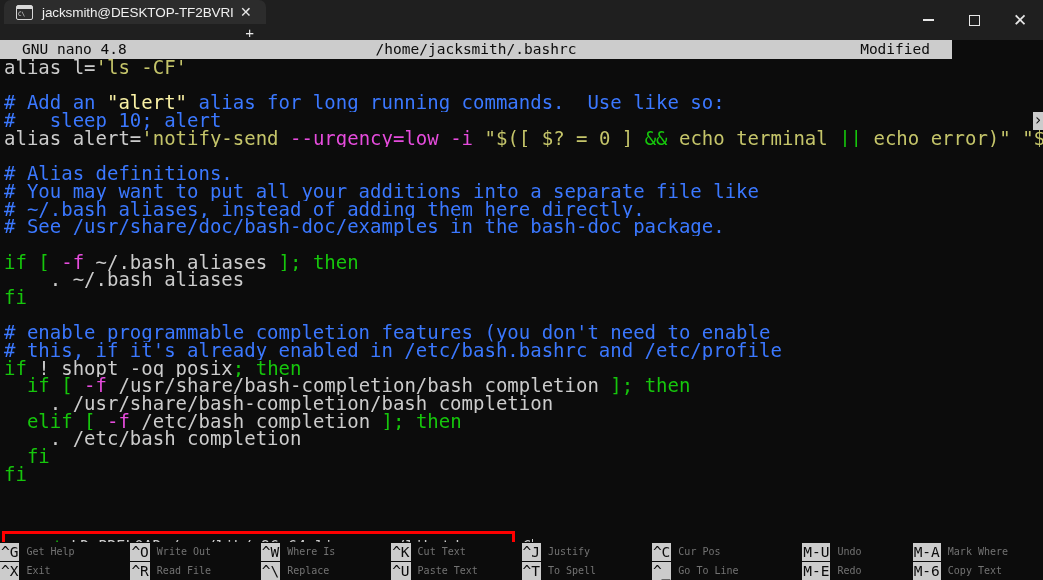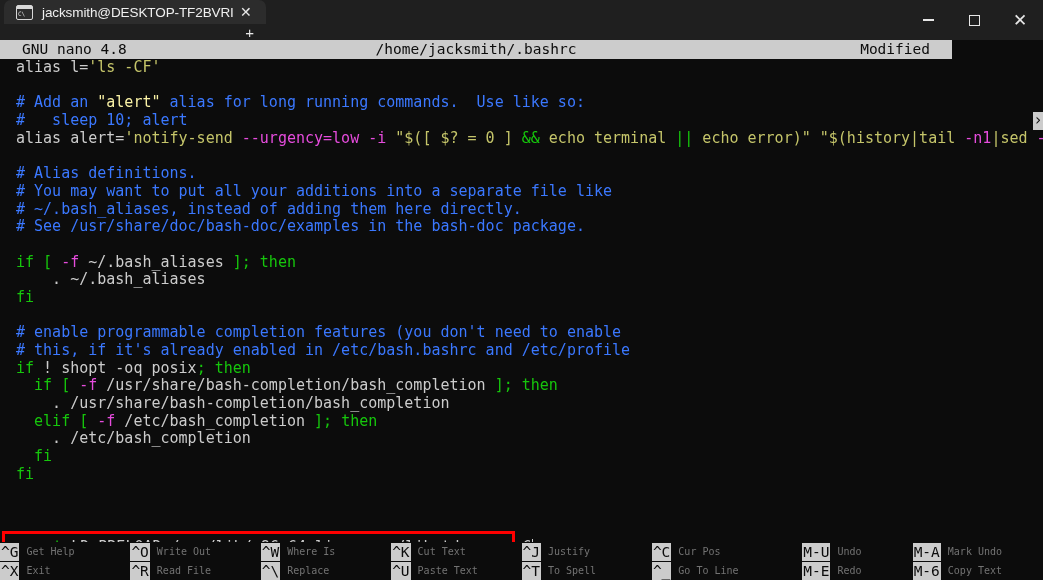--- a/index.html
+++ b/index.html
@@ -104,22 +104,22 @@
   #nanohead .hr { position: absolute; right: 22px; top: 0; }
 
   #buffer {
     position: absolute; top: 19px; left: 0;
     width: 1043px; height: 483px;
     overflow: hidden;
     color: #cccccc;
   }
   .ln {
     height: 17.7px; line-height: 17.7px;
-    white-space: pre; padding-left: 16px;
-    font-size: 15px;
+    white-space: pre; padding-left: 4px;
+    font-size: 19px;
     overflow: hidden;
   }
   .cmt  { color: #3b78ff; }
   .cmtq { color: #f9f1a5; }
   .kw   { color: #16c60c; }
   .str  { color: #c5c56a; }
   .flg  { color: #e64cdd; }
   .op   { color: #16c60c; }
   .plain{ color: #cccccc; }
   .cont {
@@ -305,21 +305,21 @@
           <span class="lbl">Undo</span>
         </div>
         <div class="sc-row">
           <span class="key">M-E</span>
           <span class="lbl">Redo</span>
         </div>
       </div>
       <div class="sc-col" style="width: 130.375px;">
         <div class="sc-row">
           <span class="key">M-A</span>
-          <span class="lbl">Mark Undo</span>
+          <span class="lbl">Mark Where</span>
         </div>
         <div class="sc-row">
           <span class="key">M-6</span>
           <span class="lbl">Copy Text</span>
         </div>
       </div>
     </div>
 </div>
 
 </body></html>

